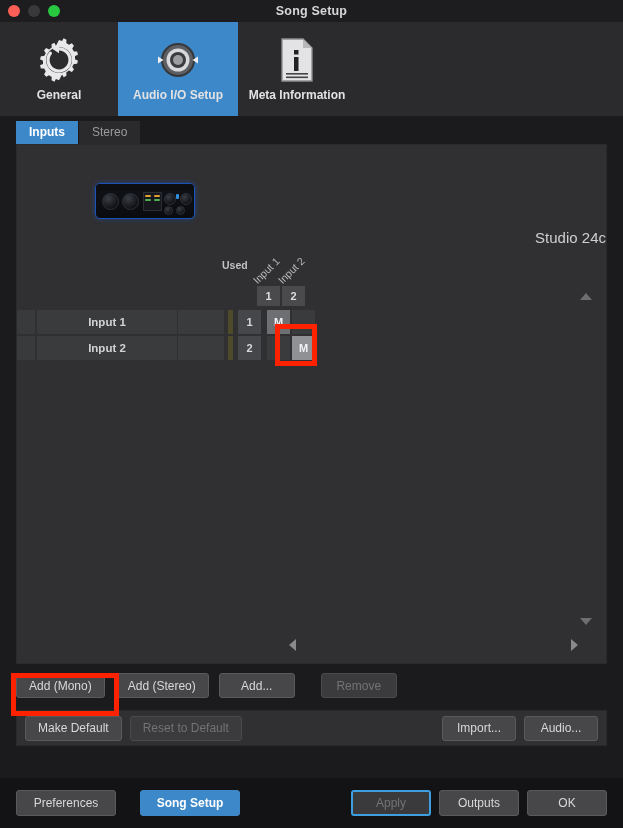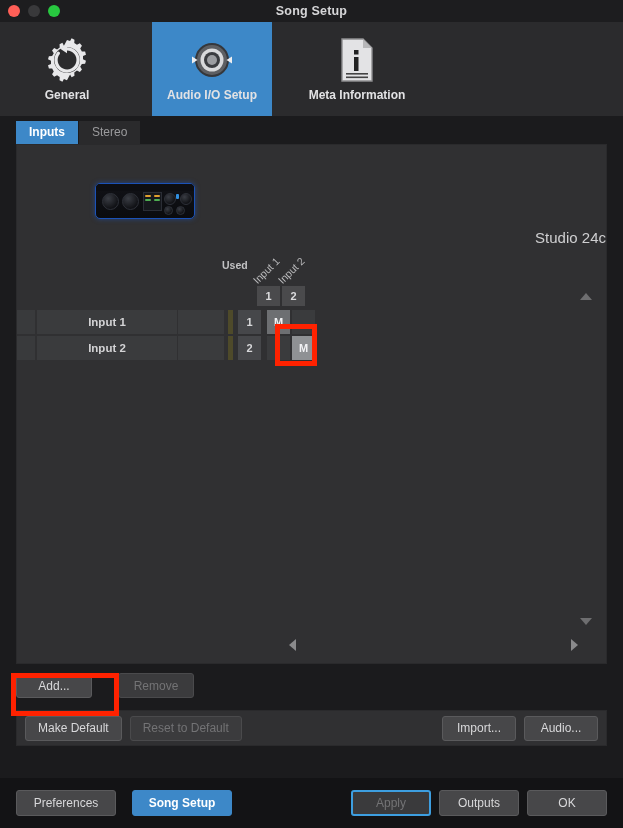--- a/index.html
+++ b/index.html
@@ -27,22 +27,20 @@
     position: absolute; left: 0; right: 0; text-align: center;
     font-size: 12.5px; font-weight: bold; color: #d6d6d8;
     letter-spacing: .2px;
   }
 
   
   .toolbar {
     height: 94px;
     background: #2b2b2d;
     display: flex; align-items: stretch;
-    padding-left: 8px;
-    gap: 26px;
   }
   .tool {
     width: 118px;
     display: flex; flex-direction: column;
     align-items: center; justify-content: flex-start;
     padding-top: 12px;
     cursor: default;
   }
   .tool.wide { width: 120px; }
   .tool.active { background: #3d88c8; }
@@ -214,21 +212,21 @@
   }
   .defaults-bar .left { display: flex; gap: 8px; }
   .defaults-bar .right { margin-left: auto; display: flex; gap: 8px; }
 
   .footer {
     position: absolute; left: 0; right: 0; bottom: 0;
     height: 50px; background: #131315;
     display: flex; align-items: center;
     padding: 0 16px;
   }
-  .footer .left { display: flex; gap: 16px; justify-content: flex-end; }
+  .footer .left { display: flex; gap: 24px; justify-content: flex-end; }
   .footer .right { margin-left: auto; display: flex; gap: 8px; }
   .footer .btn { height: 26px; min-width: 80px; }
 </style>
 </head>
 <body>
 
 <div class="titlebar">
   <div class="traffic">
     <div class="light red"></div>
     <div class="light yellow"></div>
@@ -352,20 +350,22 @@
   <div class="hl" style="left:258px; top:179px; width:42px; height:42px;"></div>
 
   <div class="arrow arr-up"></div>
   <div class="arrow arr-down"></div>
   <div class="arrow arr-left"></div>
   <div class="arrow arr-right"></div>
 </div>
 
 <div class="btnrow">
   <div class="addrow">
+    <button class="btn">Add (Mono)</button>
+    <button class="btn">Add (Stereo)</button>
     <button class="btn" style="min-width:76px;">Add...</button>
     <button class="btn disabled" style="min-width:76px;margin-left:16px;">Remove</button>
   </div>
   <div class="hl" style="left:11px; top:0px; width:108px; height:43px;"></div>
 </div>
 
 <div class="defaults-bar">
   <div class="left">
     <button class="btn">Make Default</button>
     <button class="btn disabled">Reset to Default</button>

